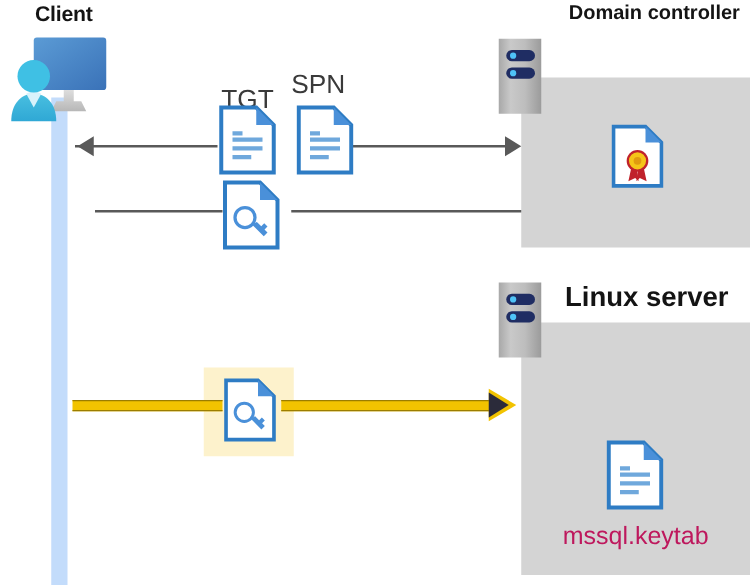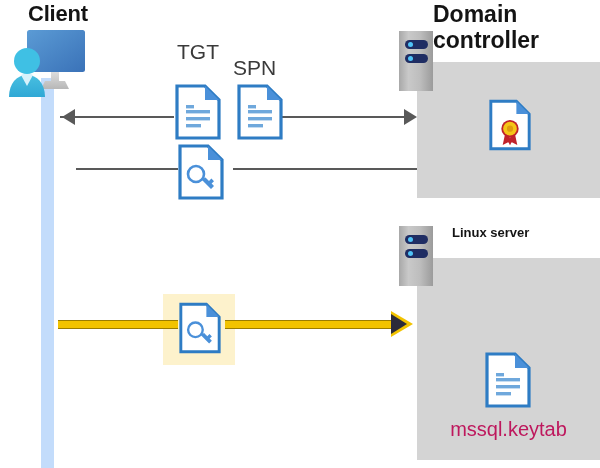--- a/index.html
+++ b/index.html
@@ -20,45 +20,45 @@
   .abs { position: absolute; }
 
   
   .label-bold {
     font-weight: bold;
     color: #141414;
     line-height: 1.12;
   }
   #client-label {
     left: 28px; top: 2px;
-    font-size: 22px;
+    font-size: 17px;
     letter-spacing: -0.2px;
   }
   #dc-label {
-    left: 433px; top: 2px;
-    font-size: 23px;
+    left: 455px; top: 2px;
+    font-size: 16px;
     width: 140px;
   }
   #linux-label {
     left: 452px; top: 226px;
-    font-size: 13px;
+    font-size: 22px;
     width: 145px;
   }
   #keytab-label {
     left: 417px; top: 418px;
     width: 183px;
     text-align: center;
     font-size: 20px;
     color: #be185d;
   }
   .doc-tag {
     font-size: 21px;
     color: #3a3a3a;
   }
-  #tgt-label { left: 177px; top: 40px; }
+  #tgt-label { left: 177px; top: 68px; }
   #spn-label { left: 233px; top: 56px; }
 
   
   #client-lifeline {
     left: 41px; top: 78px;
     width: 13px; height: 390px;
     background: #c3dcfb;
   }
 
   

